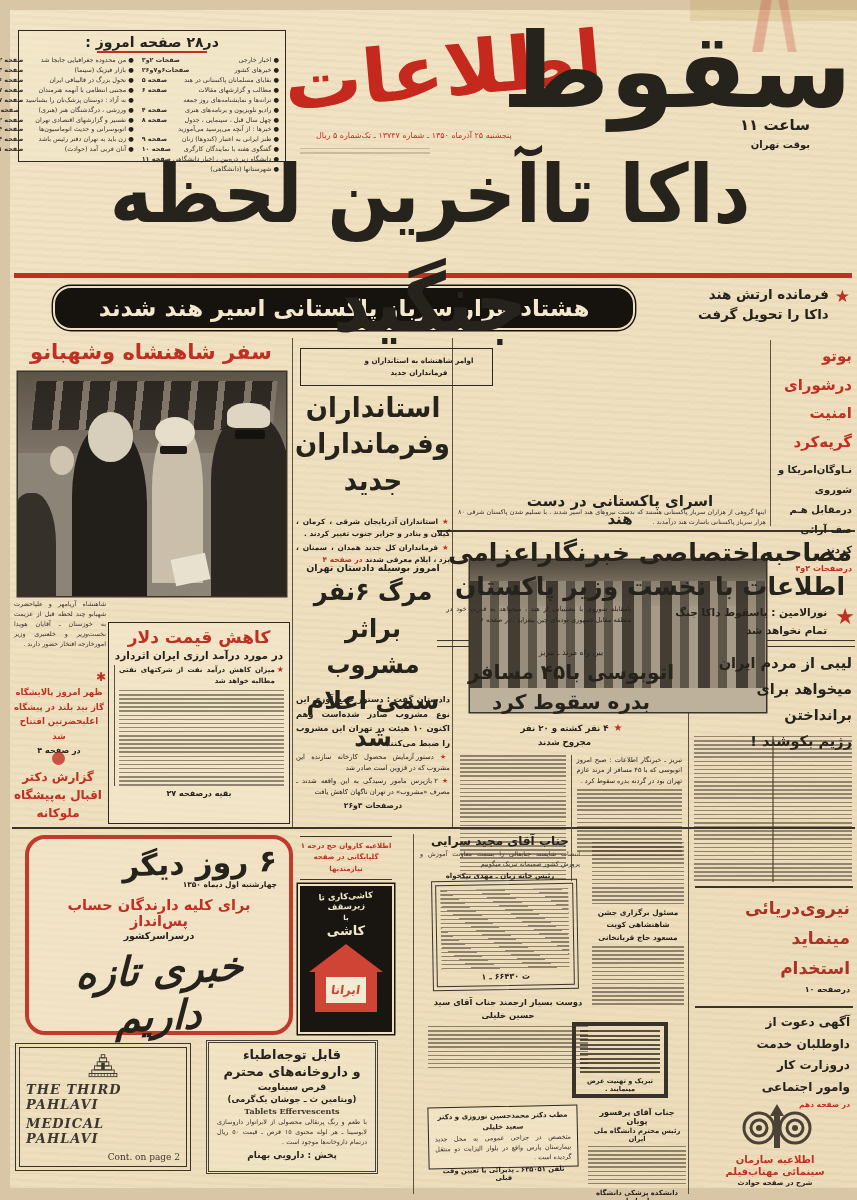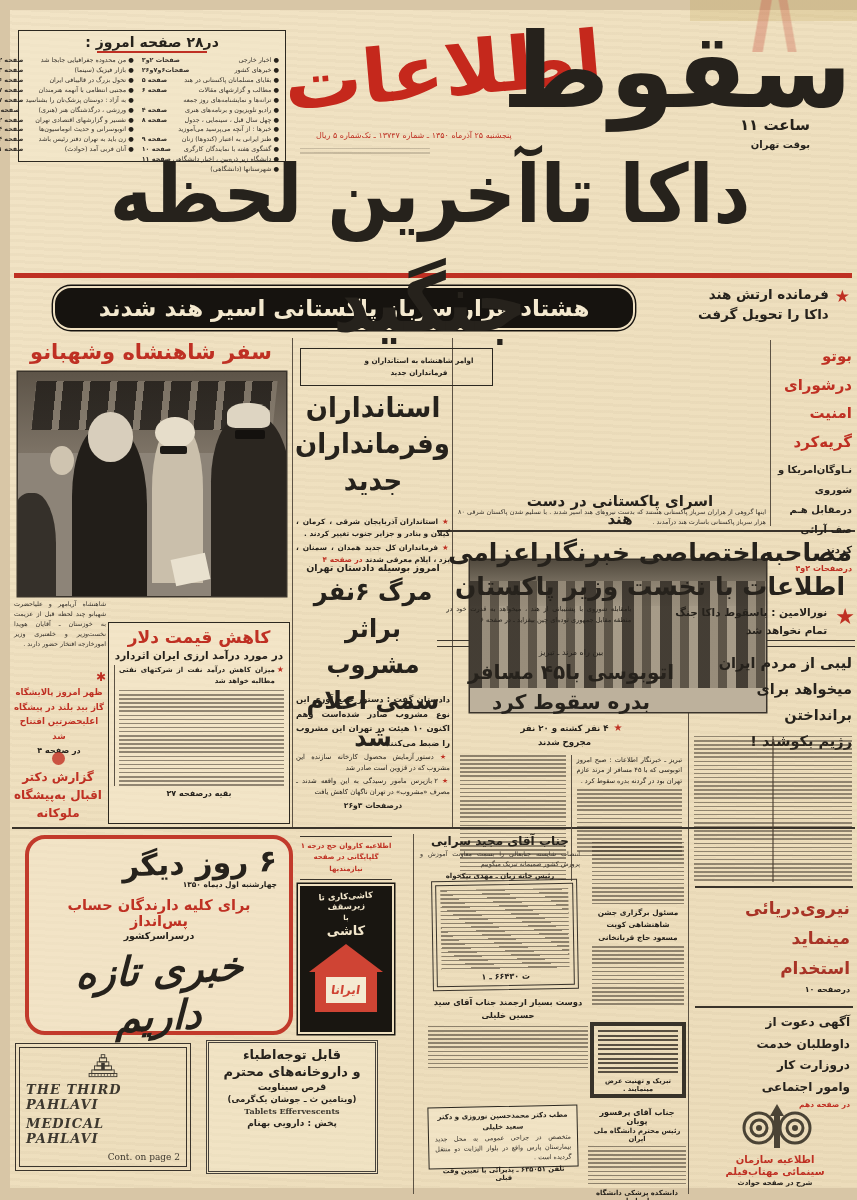--- a/index.html
+++ b/index.html
@@ -405,20 +405,21 @@
     </div>
   </div>
 
   <div class="abs rtl" style="left:206px;top:1040px;width:172px;height:134px;border:3.5px double #45403a;background:rgba(245,232,205,.45);
               padding:4px 8px;box-sizing:border-box;text-align:center;">
     <div class="b ink" style="font-size:13px;">قابل توجه‌اطباء</div>
     <div class="b ink" style="font-size:13px;margin-top:2px;">و داروخانه‌های محترم</div>
     <div class="b ink" style="font-size:9.5px;margin-top:2px;">قرص سیناویت</div>
     <div class="b ink" style="font-size:8.5px;margin-top:2px;">(ویتامین ث ـ جوشان یک‌گرمی)</div>
     <div class="b ltr" style="font-size:8px;color:#3d382f;margin-top:2px;font-family:'DejaVu Serif',serif;">Tablets Effervescents</div>
+    <div class="micro jst" style="margin-top:2px;">با طعم و رنگ پرتقالی محصولی از لابراتوار داروسازی لابوسینا ـ هر لوله محتوی ۱۵ قرص ـ قیمت ۵۰ ریال درتمام داروخانه‌ها موجود است .</div>
     <div class="b ink" style="font-size:9px;margin-top:2px;">پخش : دارویی بهنام</div>
   </div>
 
   <div class="abs rtl ctr" style="left:420px;top:834px;width:160px;">
     <div class="b ink" style="font-size:12px;">جناب آقای مجید سرایی</div>
     <div class="micro jst" style="margin-top:2px;">انتصاب شایسته جنابعالی را بسمت معاونت آموزش و پرورش کشور صمیمانه تبریک میگوییم</div>
     <div class="b ink" style="font-size:7px;margin-top:2px;">رئیس خانه زبان ـ مهدی نیکخواه</div>
   </div>
 
   <div class="abs frame2 rtl" style="left:432px;top:880px;width:146px;height:110px;box-sizing:border-box;transform:rotate(-1deg);">
@@ -440,21 +441,21 @@
     <div class="pt" style="height:44px;margin-top:3px;"></div>
   </div>
 
   <div class="abs rtl box" style="left:428px;top:1106px;width:150px;height:62px;padding:4px 6px;box-sizing:border-box;transform:rotate(-1.2deg);
               background:rgba(246,233,206,.5);">
     <div class="b ink ctr" style="font-size:7px;line-height:1.5;">مطب دکتر محمدحسین نوروزی و دکتر سعید خلیلی</div>
     <div class="micro jst" style="margin-top:2px;">متخصص در جراحی عمومی به محل جدید بیمارستان پارس واقع در بلوار الیزابت دو منتقل گردیده است .</div>
     <div class="b ink ctr" style="font-size:6.8px;margin-top:2px;">تلفن ۶۳۵۰۵۱ ـ پذیرائی با تعیین وقت قبلی</div>
   </div>
 
-  <div class="abs rtl" style="left:590px;top:1022px;width:96px;height:76px;border:4.5px solid #38332a;padding:4px;box-sizing:border-box;">
+  <div class="abs rtl" style="left:572px;top:1022px;width:96px;height:76px;border:4.5px solid #38332a;padding:4px;box-sizing:border-box;">
     <div class="ptb" style="height:44px;"></div>
     <div class="b ink ctr" style="font-size:6.6px;margin-top:3px;">تبریک و تهنیت عرض مینمایند .</div>
   </div>
 
   <div class="abs rtl ctr" style="left:588px;top:1108px;width:98px;">
     <div class="b ink" style="font-size:8px;">جناب آقای پرفسور پویان</div>
     <div class="b ink" style="font-size:6.8px;margin-top:1px;">رئیس محترم دانشگاه ملی ایران</div>
     <div class="pt" style="height:40px;margin-top:3px;"></div>
     <div class="b ink" style="font-size:6.8px;margin-top:3px;">دانشکده پزشکی دانشگاه ملی ایران</div>
   </div>

